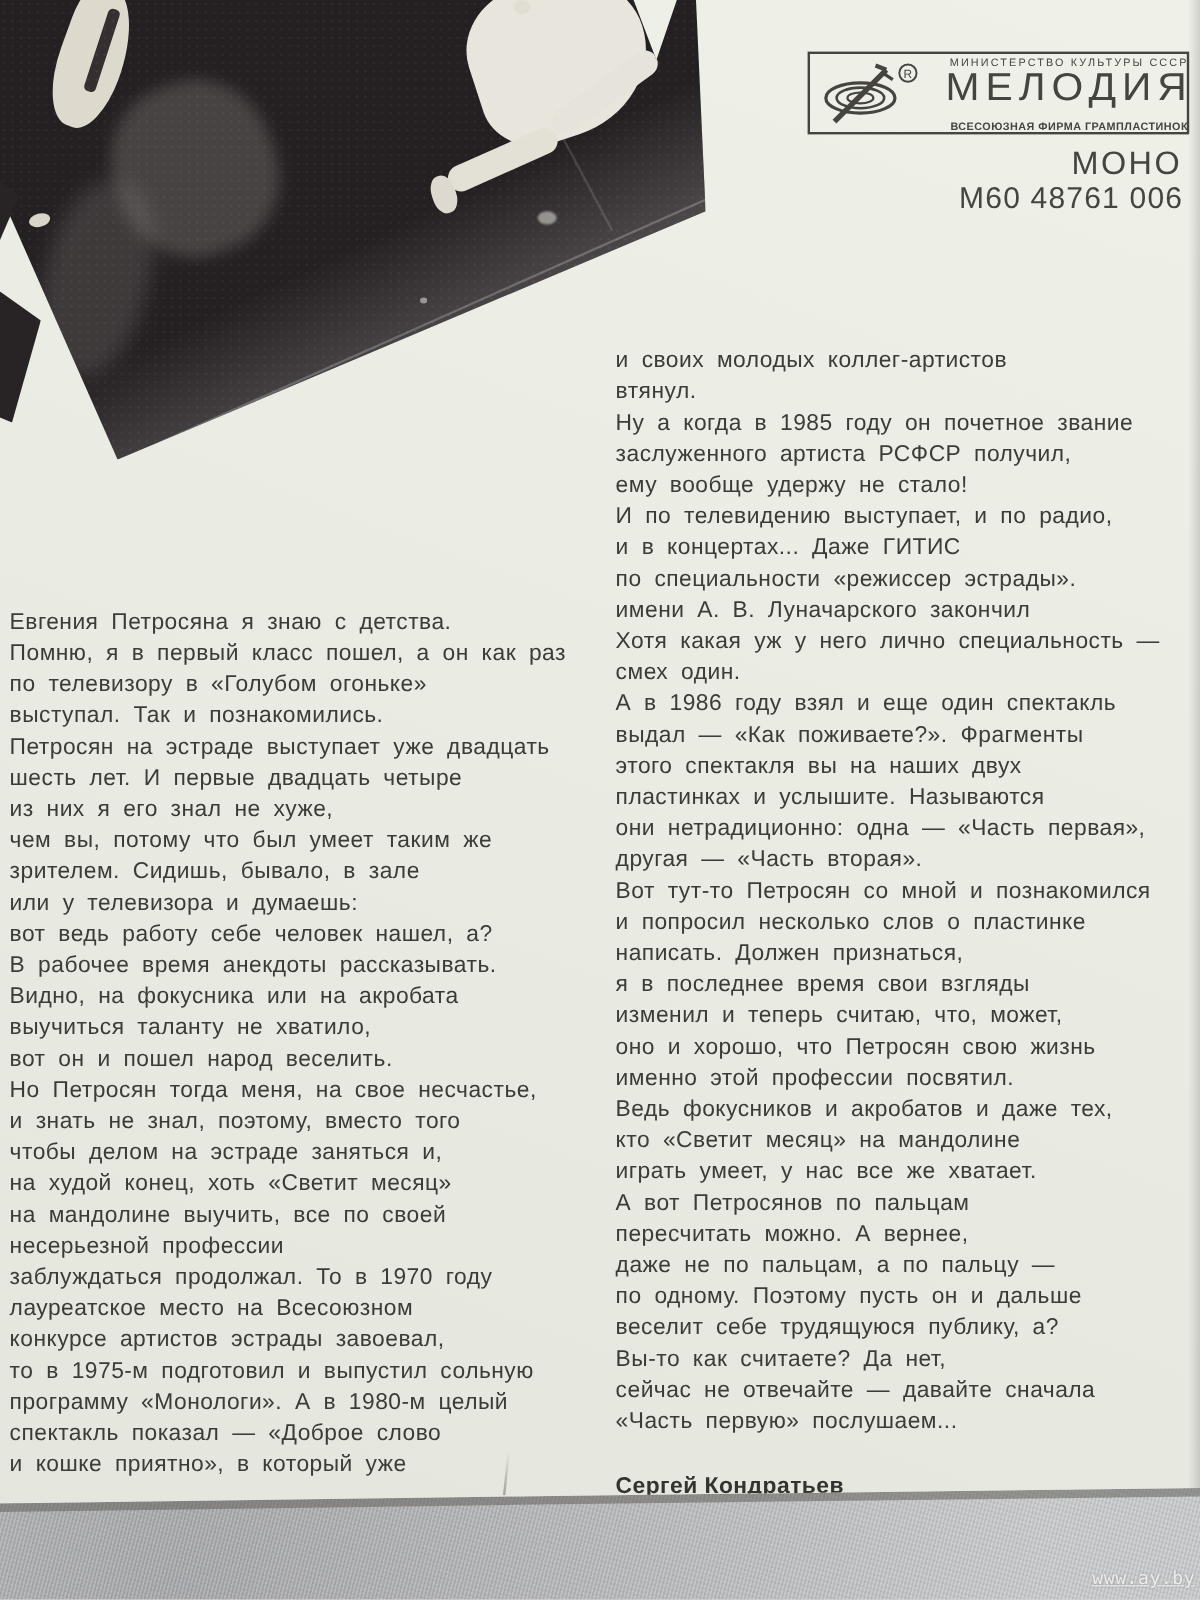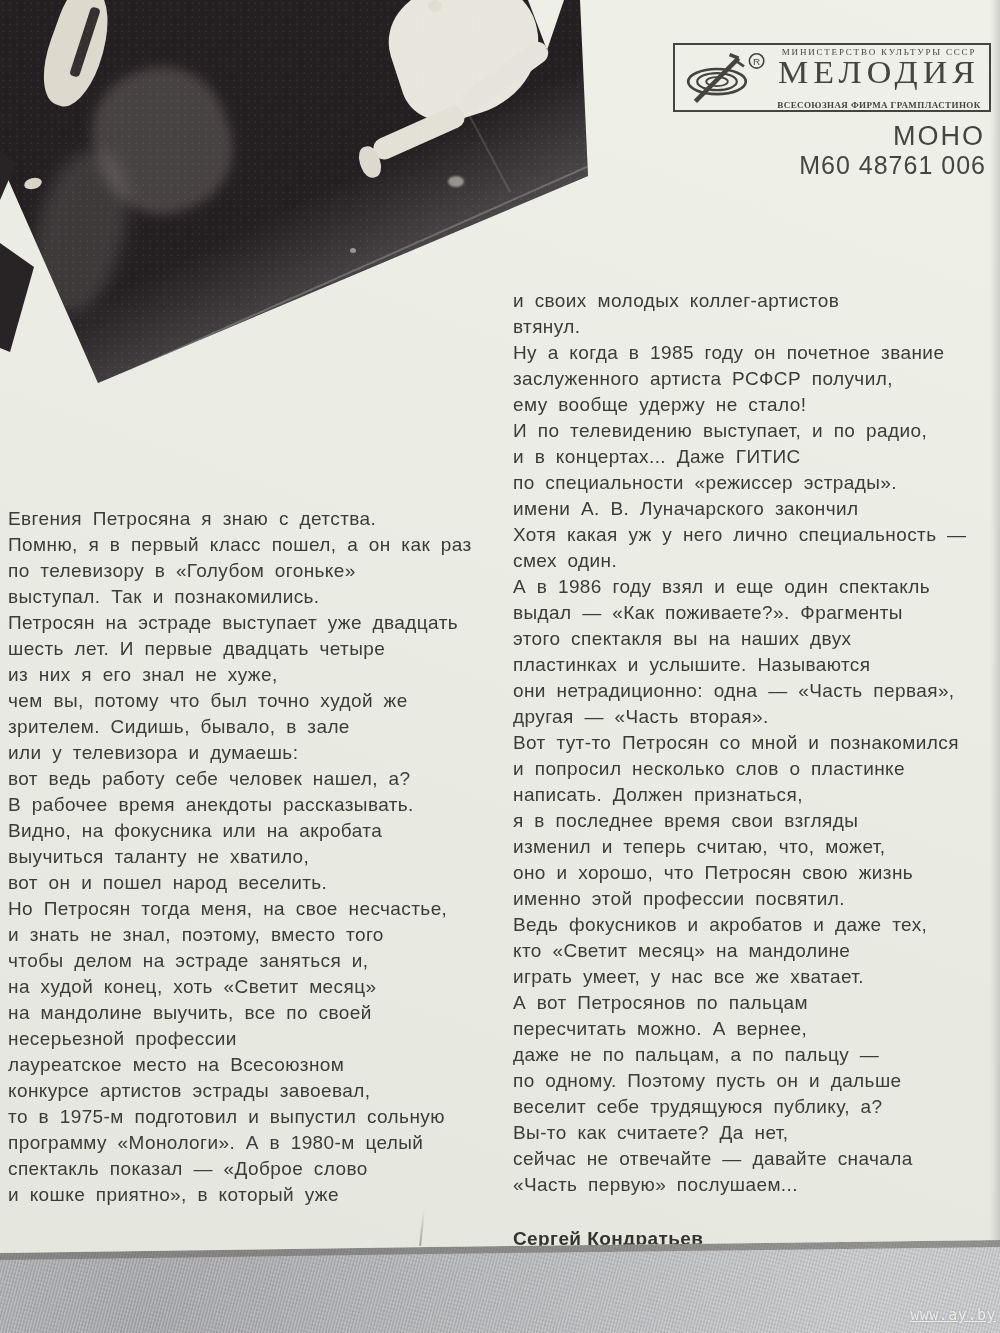--- a/index.html
+++ b/index.html
@@ -73,21 +73,21 @@
   
   .frag{position:absolute;left:0;top:0;width:60px;height:400px;background:#282325;}
   .frag1{clip-path:polygon(0 150px,16px 163px,0 200px);}
   .frag2{clip-path:polygon(0 243px,34px 267px,10px 352px,0 348px);}
   
   .logo-box{
     position:absolute;left:673px;top:43px;width:318px;height:69px;
     border:2px solid #45443f;box-sizing:border-box;
   }
   .logo-glyph{position:absolute;left:6px;top:4px;}
-  .logo-text{position:absolute;left:98px;top:2px;width:212px;text-align:center;color:#45443f;font-family:Liberation Serif, serif;}
+  .logo-text{position:absolute;left:110px;top:2px;width:212px;text-align:center;color:#45443f;}
   .ministry{font-size:9px;letter-spacing:1.8px;white-space:nowrap;}
   .brand{font-size:34px;letter-spacing:5px;line-height:32px;transform:scaleY(0.95);white-space:nowrap;}
   .firm{font-size:9px;letter-spacing:0.4px;font-weight:bold;white-space:nowrap;margin-top:11px;}
   .mono-label{position:absolute;right:15px;top:121px;font-size:27px;letter-spacing:2px;color:#45443f;}
   .catalog{position:absolute;right:14px;top:151px;font-size:25px;letter-spacing:1px;color:#45443f;white-space:nowrap;}
   
   .col{position:absolute;color:#3c3b38;font-size:19px;line-height:26px;letter-spacing:0.4px;word-spacing:5px;}
   .col-left{left:8px;top:506px;width:495px;}
   .col-right{left:513px;top:288px;width:487px;}
   .text-line{white-space:nowrap;}
@@ -157,34 +157,35 @@
     <div class="catalog">М60 48761 006</div>
 
     <div class="col col-left">
         <div class="text-line">Евгения Петросяна я знаю с детства.</div>
         <div class="text-line">Помню, я в первый класс пошел, а он как раз</div>
         <div class="text-line">по телевизору в «Голубом огоньке»</div>
         <div class="text-line">выступал. Так и познакомились.</div>
         <div class="text-line">Петросян на эстраде выступает уже двадцать</div>
         <div class="text-line">шесть лет. И первые двадцать четыре</div>
         <div class="text-line">из них я его знал не хуже,</div>
-        <div class="text-line">чем вы, потому что был точно худой же</div>
+        <div class="text-line">чем вы, потому что был умеет таким же</div>
         <div class="text-line">зрителем. Сидишь, бывало, в зале</div>
         <div class="text-line">или у телевизора и думаешь:</div>
         <div class="text-line">вот ведь работу себе человек нашел, а?</div>
         <div class="text-line">В рабочее время анекдоты рассказывать.</div>
         <div class="text-line">Видно, на фокусника или на акробата</div>
         <div class="text-line">выучиться таланту не хватило,</div>
         <div class="text-line">вот он и пошел народ веселить.</div>
         <div class="text-line">Но Петросян тогда меня, на свое несчастье,</div>
         <div class="text-line">и знать не знал, поэтому, вместо того</div>
         <div class="text-line">чтобы делом на эстраде заняться и,</div>
         <div class="text-line">на худой конец, хоть «Светит месяц»</div>
         <div class="text-line">на мандолине выучить, все по своей</div>
         <div class="text-line">несерьезной профессии</div>
+        <div class="text-line">заблуждаться продолжал. То в 1970 году</div>
         <div class="text-line">лауреатское место на Всесоюзном</div>
         <div class="text-line">конкурсе артистов эстрады завоевал,</div>
         <div class="text-line">то в 1975-м подготовил и выпустил сольную</div>
         <div class="text-line">программу «Монологи». А в 1980-м целый</div>
         <div class="text-line">спектакль показал — «Доброе слово</div>
         <div class="text-line">и кошке приятно», в который уже</div>
       </div>
     <div class="col col-right">
         <div class="text-line">и своих молодых коллег-артистов</div>
         <div class="text-line">втянул.</div>

